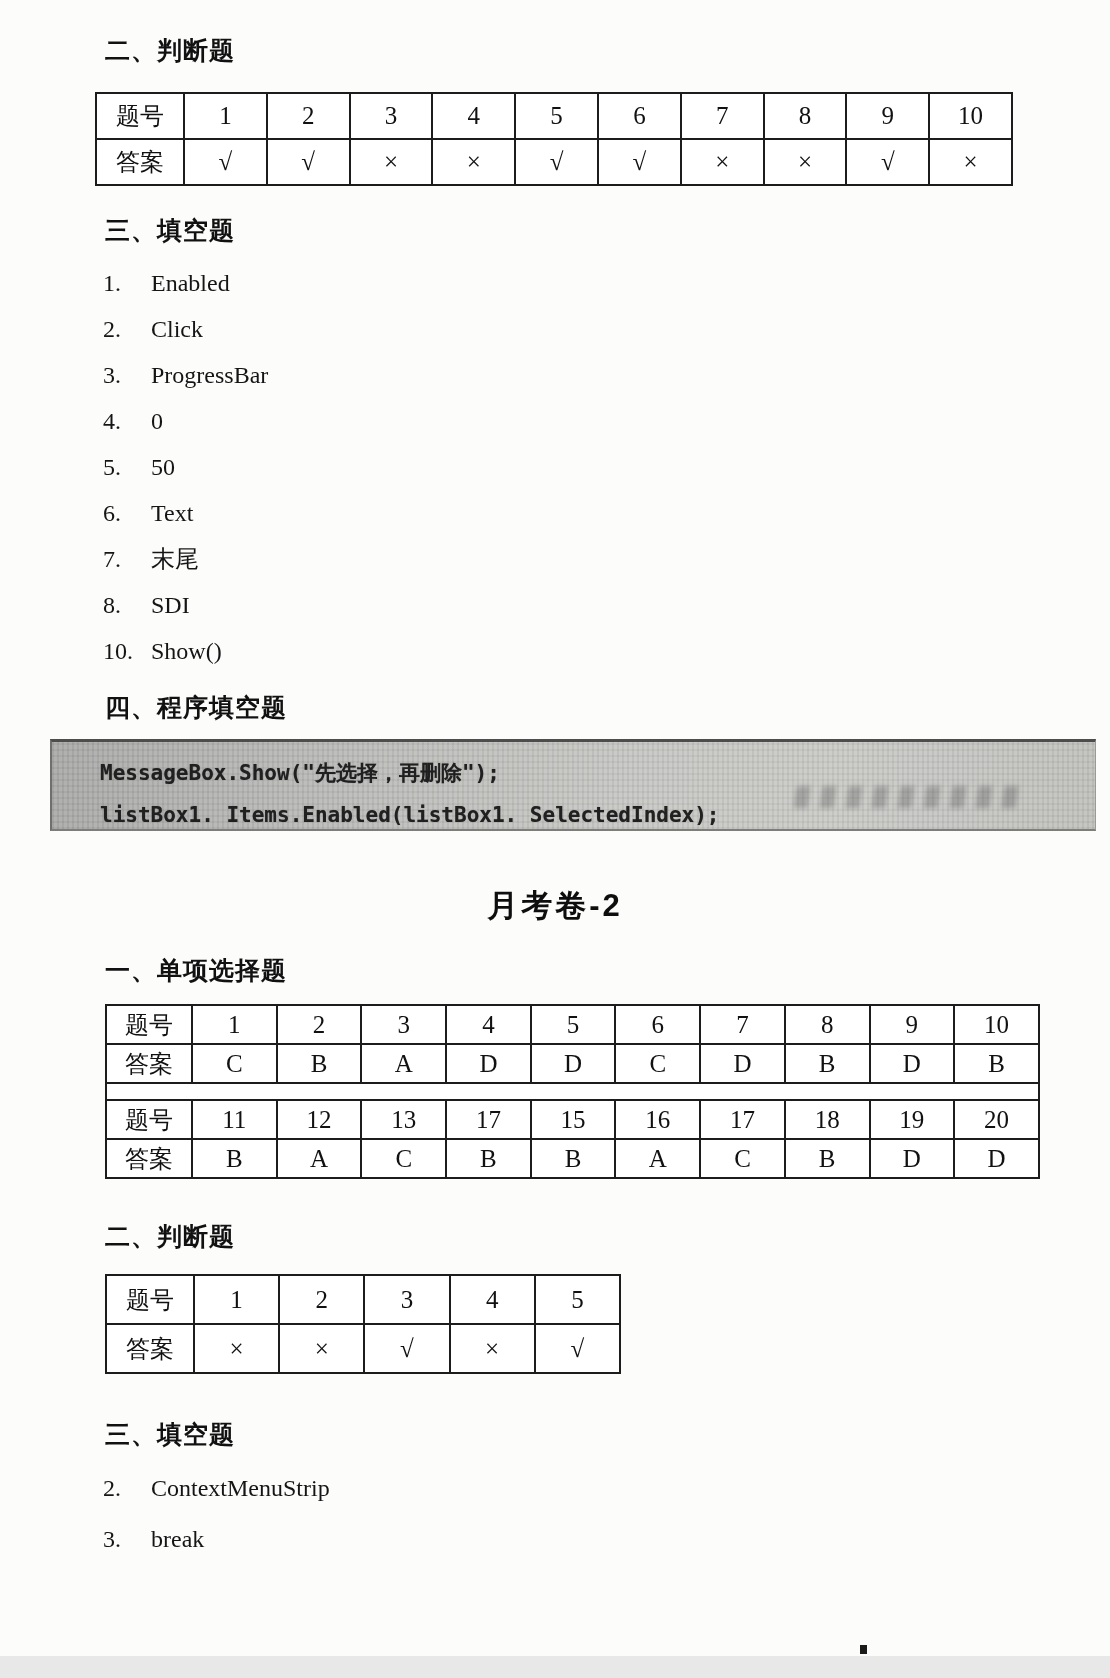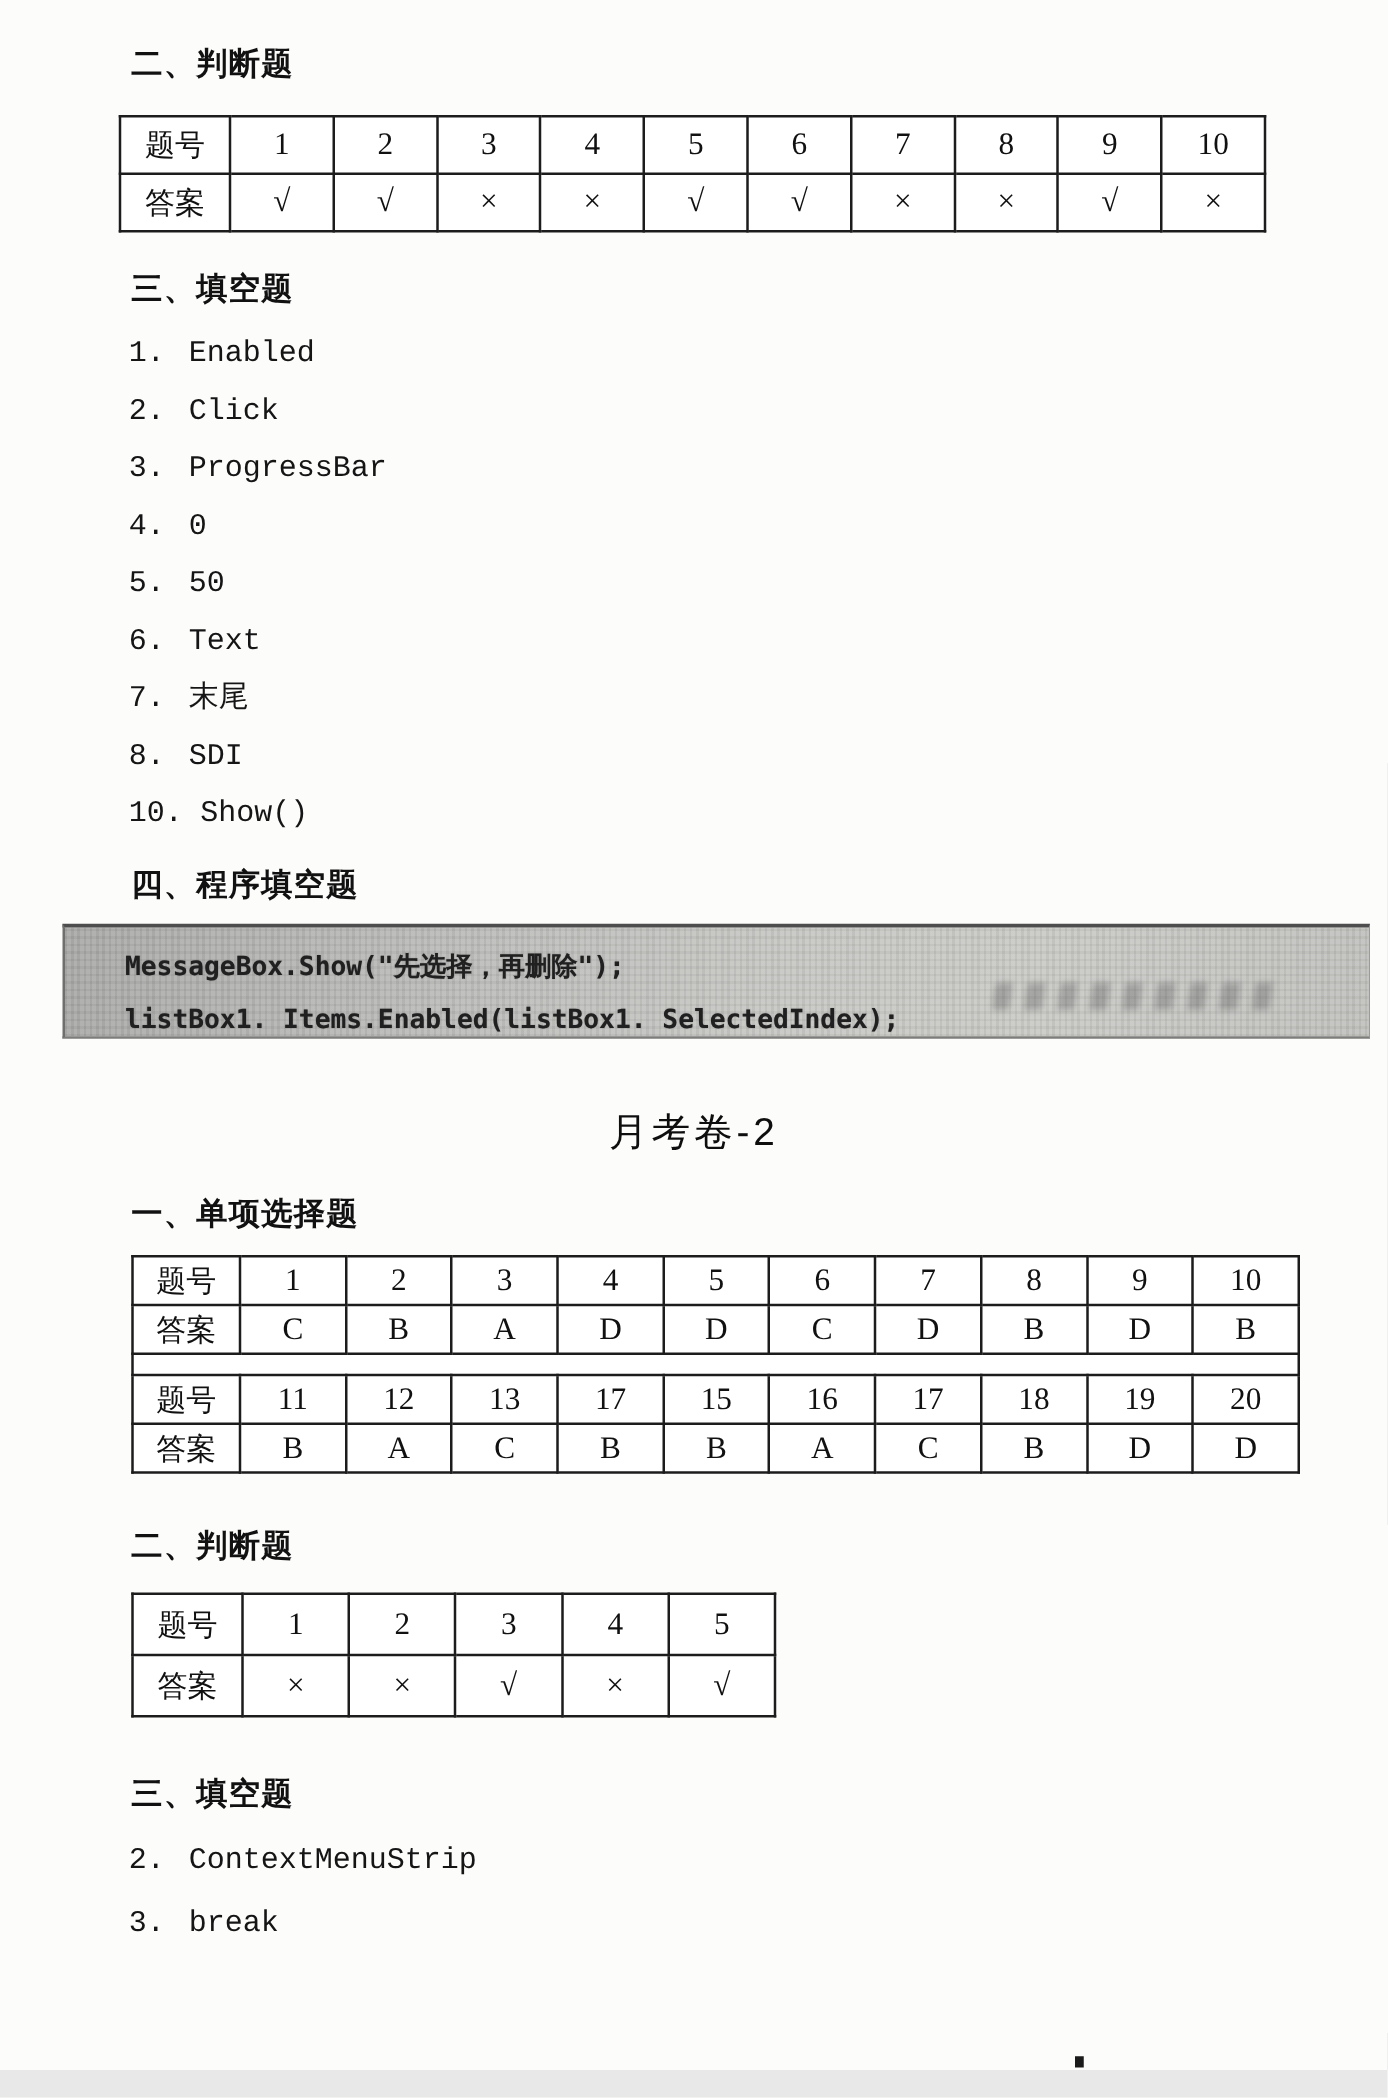--- a/index.html
+++ b/index.html
@@ -43,21 +43,20 @@
   #judge2-table { margin:21px 0 0 105px; width:516px; }
   #judge2-table td { height:49px; }
   .check { font-size:26px; }
   
   .fill-list { list-style:none; margin:0; }
   .fill-item {
     margin:19px 0 0 103px;
     font-size:24px;
     line-height:27px;
     color:#151515;
-    font-family:Liberation Mono, monospace;
   }
   .fill-item .num { display:inline-block; min-width:34px; }
   .fill-item .val { margin-left:14px; }
   
   .code-block {
     position:relative;
     margin:15px 0 0 50px;
     width:1046px;
     height:92px;
     padding:10px 0 0 48px;
@@ -88,21 +87,21 @@
     opacity:0.55;
     background:
       repeating-linear-gradient(90deg, rgba(70,70,70,0.55) 0 14px, rgba(70,70,70,0) 14px 26px);
     border-radius:3px;
   }
   
   .paper-title {
     margin-top:54px;
     text-align:center;
     font-family:"Liberation Sans", sans-serif;
-    font-weight:normal;
+    font-weight:bold;
     font-size:31px;
     letter-spacing:3px;
     color:#0e0e0e;
   }
   .scan-artifact {
     position:absolute;
     left:860px; bottom:2px;
     width:7px; height:9px;
     background:#1a1a1a;
   }

